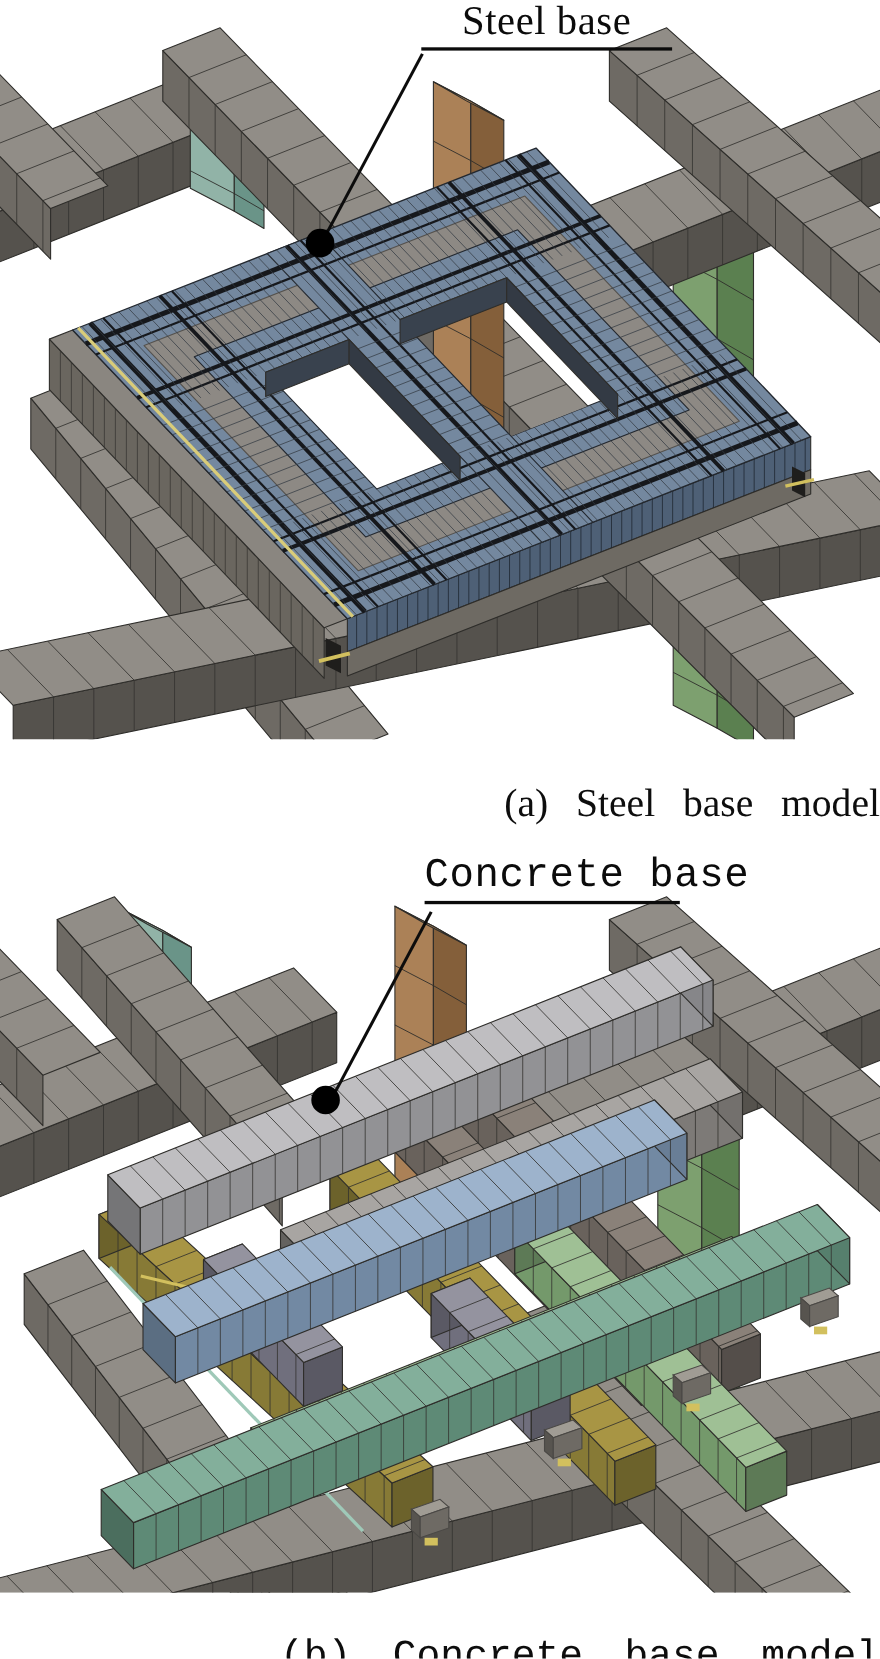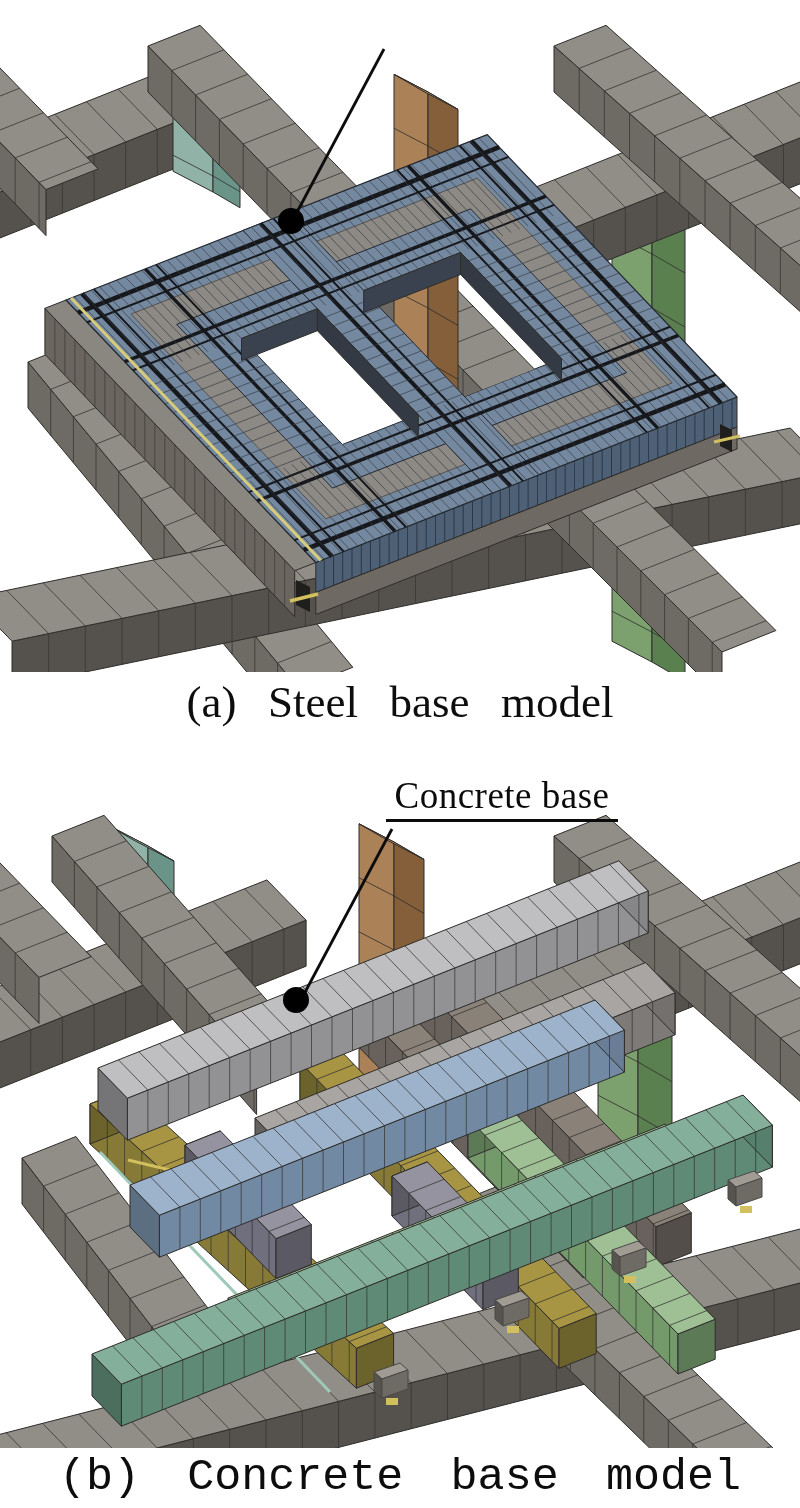--- a/index.html
+++ b/index.html
@@ -6,23 +6,23 @@
   .page{position:relative;width:800px;height:1508px;background:#fff;overflow:hidden;
         font-family:"Liberation Serif","DejaVu Serif",serif;color:#0d0d0d;}
   .panel{position:absolute;left:0;width:800px;overflow:hidden;}
   #panelA{top:0;height:672px;}
   #panelB{top:760px;height:688px;}
   svg.scene{position:absolute;left:0;top:0;width:100%;height:100%;display:block;}
   .callout{position:absolute;font-size:37px;line-height:1.1;color:#0b0b0b;
            border-bottom:3px solid #0b0b0b;text-align:center;padding-bottom:2px;
            letter-spacing:0.5px;white-space:nowrap;}
   #calloutA{left:383px;top:0;width:228px;}
-  #calloutB{left:386px;top:16px;width:232px;}
-  .caption{position:absolute;left:0;width:800px;text-align:center;font-size:45px;
-           word-spacing:0.45em;color:#0d0d0d;}
+  #calloutB{left:386px;top:16px;width:232px;font-family:Liberation Mono, monospace;}
+  .caption{position:absolute;left:0;width:800px;text-align:right;font-size:36px;
+           word-spacing:0.45em;color:#0d0d0d;margin-top:33px;}
   #captionA{top:676px;}
   #captionB{top:1452px;font-family:Liberation Mono, monospace;}
   .leader{stroke:#0c0c0c;stroke-width:2.8;}
   .dot{fill:#000000;}
 </style>
 </head>
 <body>
 
 <div class="page">
 
@@ -563,20 +563,21 @@
           <polygon points="460.6,252.5 561.5,358.5 561.5,380.5 460.6,274.5" fill="#333a44" stroke="#2e2d2a" stroke-width="1" stroke-linejoin="round"></polygon>
           <line x1="71.1" y1="298.0" x2="320.8" y2="560.5" stroke="#d9cc79" stroke-width="3" opacity="1"></line>
           <polygon points="296,580 310,587 310,612 296,605" fill="#1f1e1c"></polygon>
           <line x1="290.0" y1="601.0" x2="318.0" y2="594.0" stroke="#d2c05e" stroke-width="3.5" opacity="1"></line>
           <polygon points="720,424 732,430 732,452 720,446" fill="#1f1e1c"></polygon>
           <line x1="714.0" y1="442.0" x2="740.0" y2="436.0" stroke="#d2c05e" stroke-width="3" opacity="1"></line>
         </g>
       <line class="leader" x1="384" y1="49" x2="296" y2="214"></line>
       <circle class="dot" cx="291" cy="221" r="13"></circle>
     </svg>
+    <div class="callout" id="calloutA">Steel base</div>
   </section>
 
   <div class="caption" id="captionA">(a) Steel base model</div>
 
   <section class="panel" id="panelB">
     <svg class="scene" viewBox="0 760 800 688">
       <g id="g3dB">
           <polygon points="-0.8,1042.3 306.1,920.2 306.1,966.2 -0.8,1088.3" fill="#55524d" stroke="#2e2d2a" stroke-width="1" stroke-linejoin="round"></polygon>
           <polygon points="-40.0,1002.0 266.9,879.9 306.1,920.2 -0.8,1042.3" fill="#918d87" stroke="#2e2d2a" stroke-width="1" stroke-linejoin="round"></polygon>
           <line x1="-8.4" y1="989.4" x2="30.8" y2="1029.7" stroke="#33322f" stroke-width="0.9" opacity="0.85"></line>

